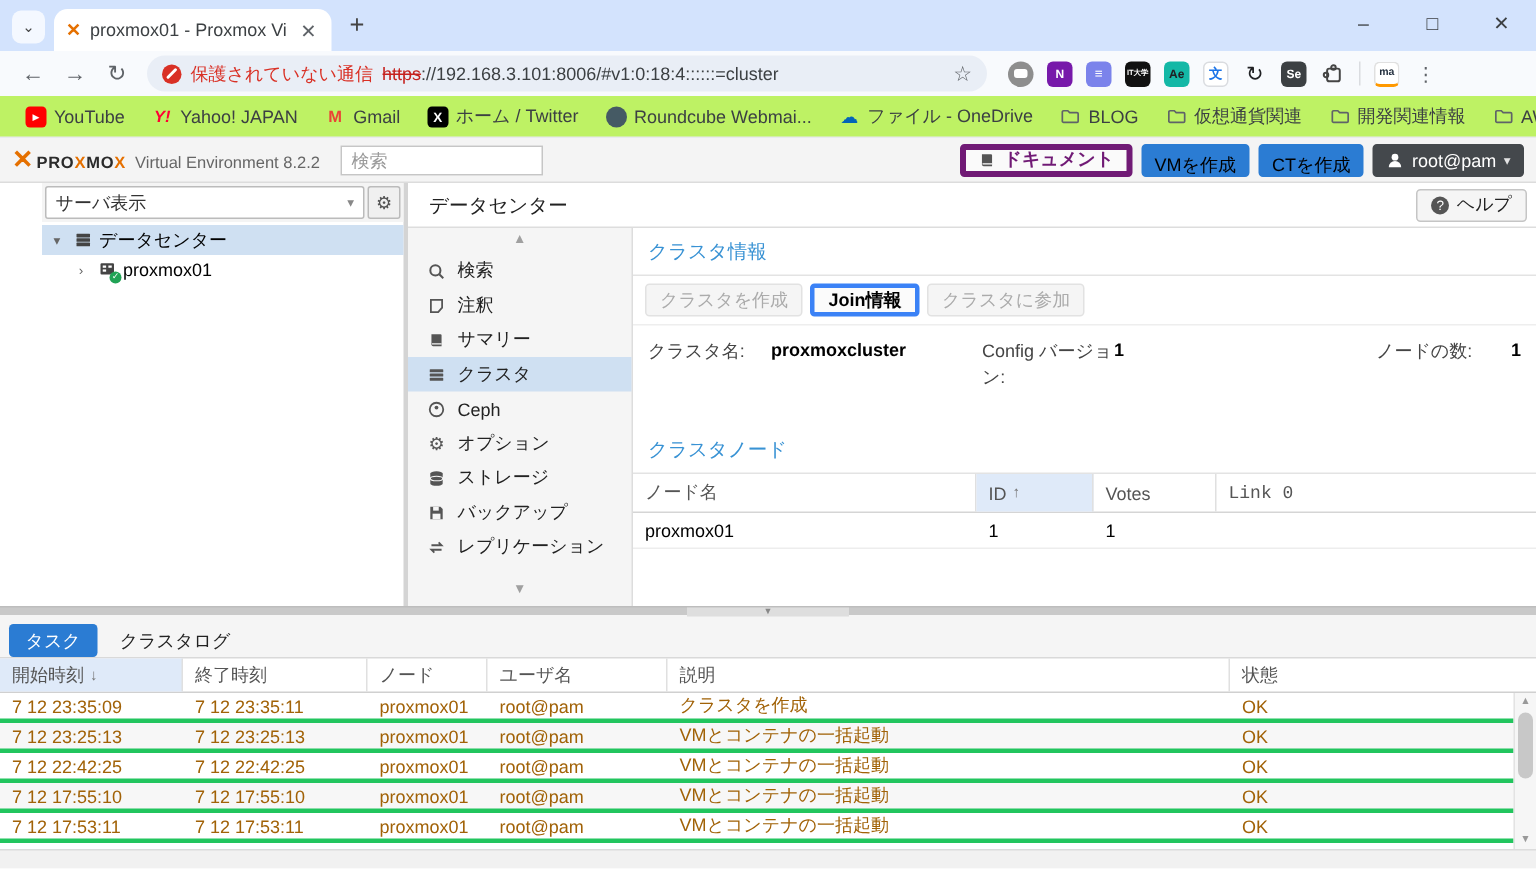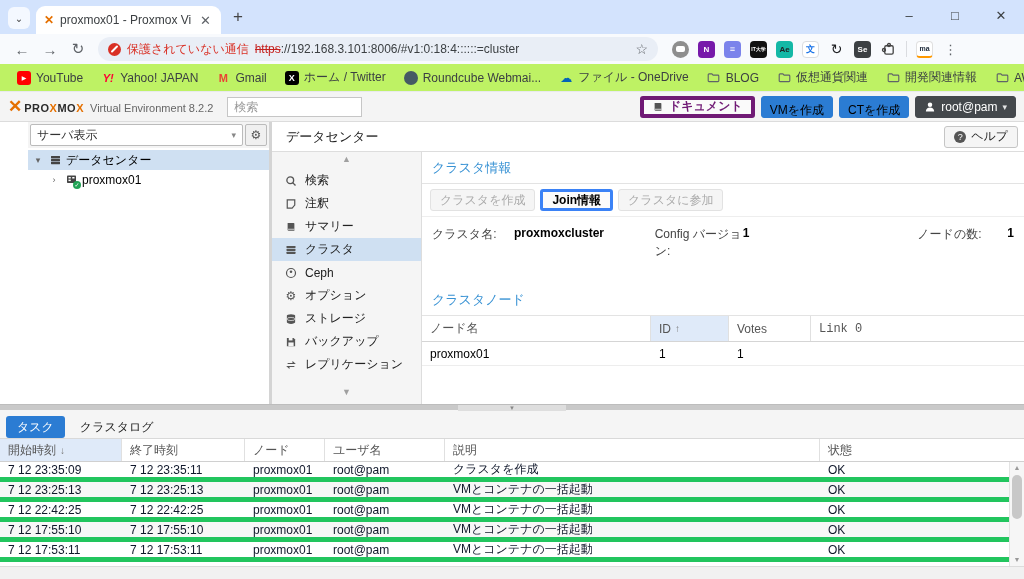--- a/index.html
+++ b/index.html
@@ -150,21 +150,21 @@
   .bottom { height:171px; background:#f5f5f5; display:flex; flex-direction:column; }
   .ttabs { height:28px; display:flex; align-items:flex-end; padding:0 6px; gap:4px; }
   .ttab { height:22px; display:flex; align-items:center; padding:0 11px; border-radius:3px; cursor:pointer; color:#222; }
   .ttab.active { background:#2b7cd3; color:#fff; }
   .tgrid-head { display:flex; height:24px; background:#fff; border-top:1px solid #d9d9d9; border-bottom:1px solid #d0d0d0;
     color:#555; }
   .tgrid-head > div { display:flex; align-items:center; gap:4px; padding-left:8px; border-right:1px solid #e0e0e0; }
   .tc1 { width:122px; } .tc2 { width:123px; } .tc3 { width:80px; } .tc4 { width:120px; }
   .tc5 { flex:1; } .tc6 { width:204px; border-right:none !important; }
   .trows { position:relative; height:104px; background:#fff; overflow:hidden; }
-  .trow { display:flex; height:20px; border-bottom:5px solid #22c55e; color:#0f172a; background:#fff; cursor:pointer; }
+  .trow { display:flex; height:20px; border-bottom:3px solid #22c55e; color:#a16207; background:#fff; cursor:pointer; }
   .trow:nth-of-type(even) { background:#f7f7f7; }
   .trow > span { display:flex; align-items:center; padding-left:8px; overflow:hidden; white-space:nowrap; }
   .vscroll { position:absolute; top:0; right:0; width:15px; height:104px; background:#f6f6f6; border-left:1px solid #e3e3e3; }
   .vscroll .up, .vscroll .dn { position:absolute; left:0; width:14px; height:12px; color:#999; font-size:7px;
     text-align:center; line-height:12px; cursor:pointer; }
   .vscroll .up { top:0; } .vscroll .dn { bottom:0; }
   .vscroll .thumb { position:absolute; top:13px; left:2px; width:10px; height:44px; background:#c8c8c8; border-radius:5px; cursor:pointer; }
   .hstrip { flex:1; background:#f1f1f1; border-top:1px solid #dcdcdc; }
 
   svg { display:block; }

